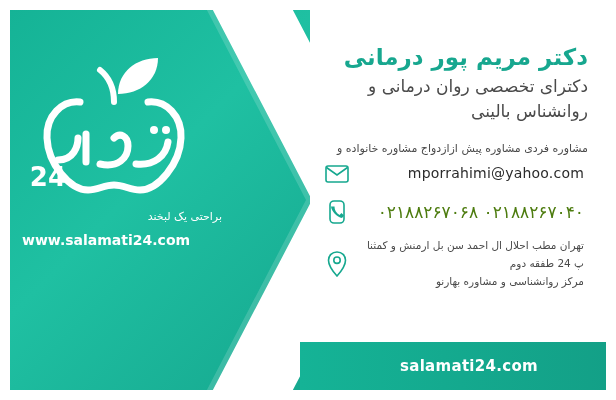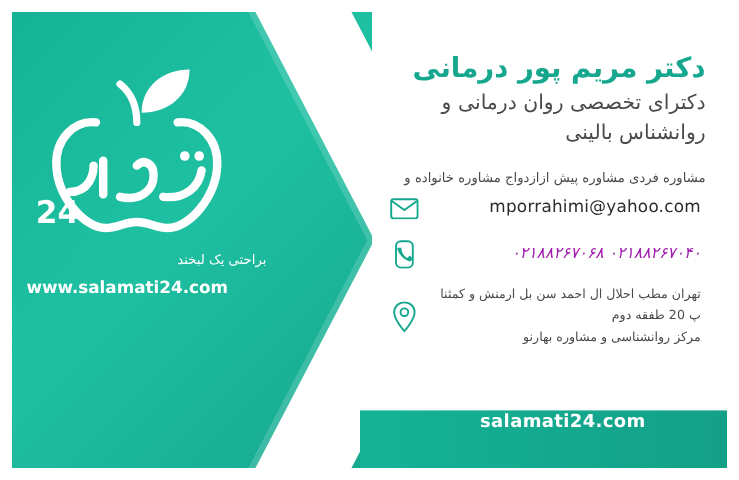--- a/index.html
+++ b/index.html
@@ -45,21 +45,21 @@
     clip-path:polygon(0% 0%, 40% 0%, 100% 50%, 40% 100%, 0% 100%, 60% 50%);
   }
 
   
   .bottom-bar{
     position:absolute;
     left:290px;bottom:0;
     right:0;height:48px;
     background:#16a88f;
     background:linear-gradient(90deg,#15b396 0%,#13a087 100%);
-    display:flex;align-items:flex-start;justify-content:center;padding-left:32px;
+    display:flex;align-items:center;justify-content:center;padding-left:32px;
   }
   .bottom-bar .url{
     color:#ffffff;
     font-size:15px;
     font-weight:bold;
     letter-spacing:.3px;
     font-family:"DejaVu Sans","Liberation Sans",sans-serif;
   }
 
   
@@ -131,21 +131,21 @@
     text-align:right;
     color:#3c3c3c;
     font-size:12px;
     line-height:1.55;
     padding-right:4px;
   }
   .c-text.email{
     color:#2b2b2b;font-size:14px;letter-spacing:.2px;direction:ltr;text-align:right;
   }
   .c-text.phone{
-    color:#a21caf;font-size:13px;font-style:italic;
+    color:#4d7c0f;font-size:17px;
   }
   .c-text.addr{
     color:#4a4a4a;font-size:10.5px;line-height:1.7;
   }
 </style>
 </head>
 <body>
 
 <div class="card">
   <div class="inner">
@@ -210,21 +210,21 @@
         </div>
 
         <div class="contact-row">
           <span class="c-icon">
             <svg width="20" height="26" viewBox="0 0 20 26">
               <path d="M10 1 C5 1 1.5 4.6 1.5 9.2 C1.5 15.5 10 25 10 25 C10 25 18.5 15.5 18.5 9.2 C18.5 4.6 15 1 10 1 Z" fill="none" stroke="#16a88f" stroke-width="1.6"></path>
               <circle cx="10" cy="9.2" r="3.2" fill="none" stroke="#16a88f" stroke-width="1.6"></circle>
             </svg>
           </span>
           <span class="c-text addr">
-            <span>تهران مطب احلال ال احمد سن بل ارمنش و کمثنا پ 20 طفقه دوم</span><br>
+            <span>تهران مطب احلال ال احمد سن بل ارمنش و کمثنا پ 24 طفقه دوم</span><br>
             <span>مرکز روانشناسی و مشاوره بهارنو</span>
           </span>
         </div>
 
       </div>
     </div>
 
     <div class="bottom-bar">
       <span class="url">salamati24.com</span>
     </div>

